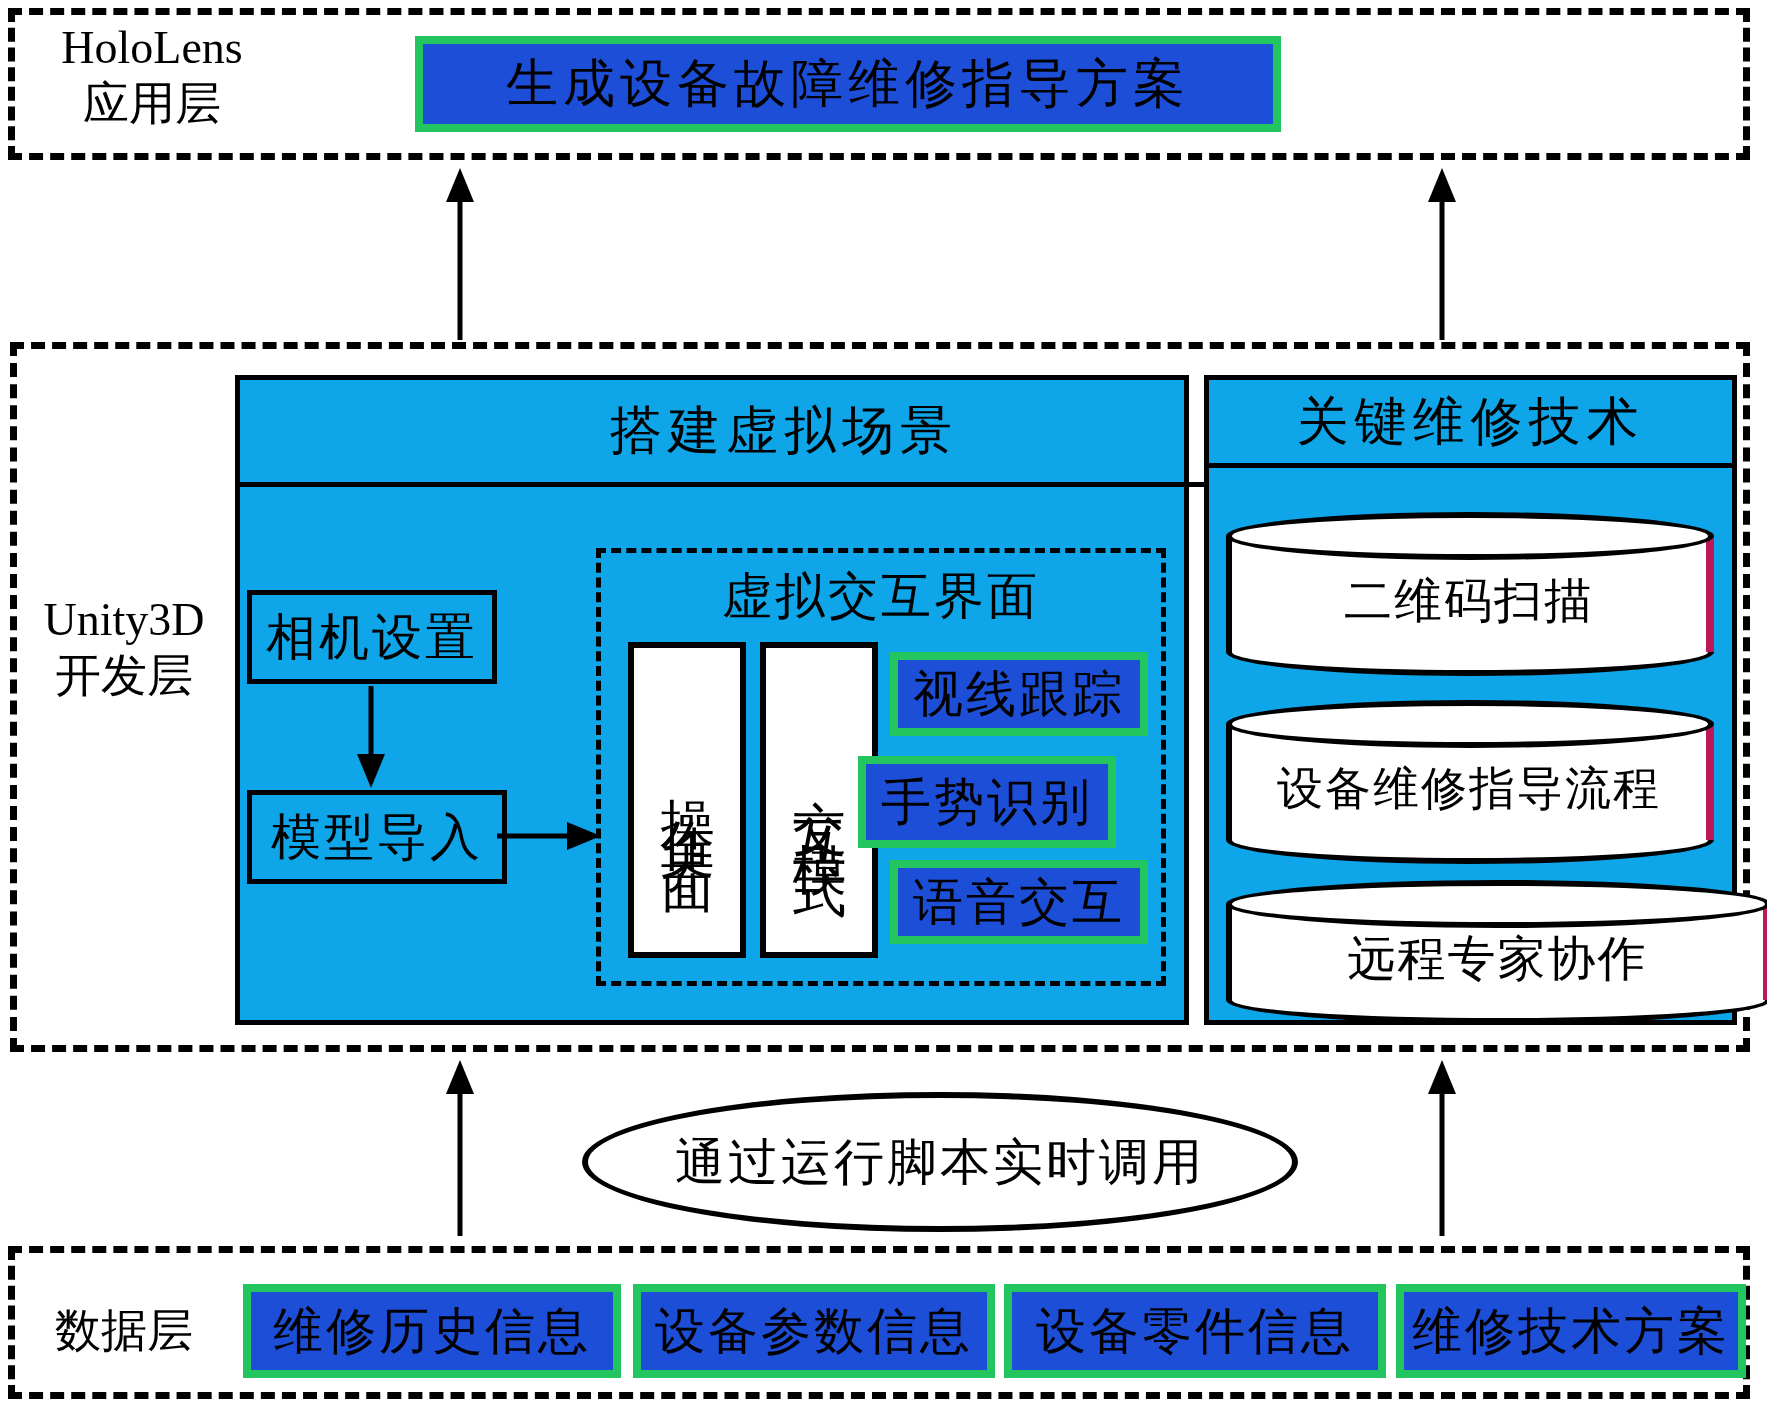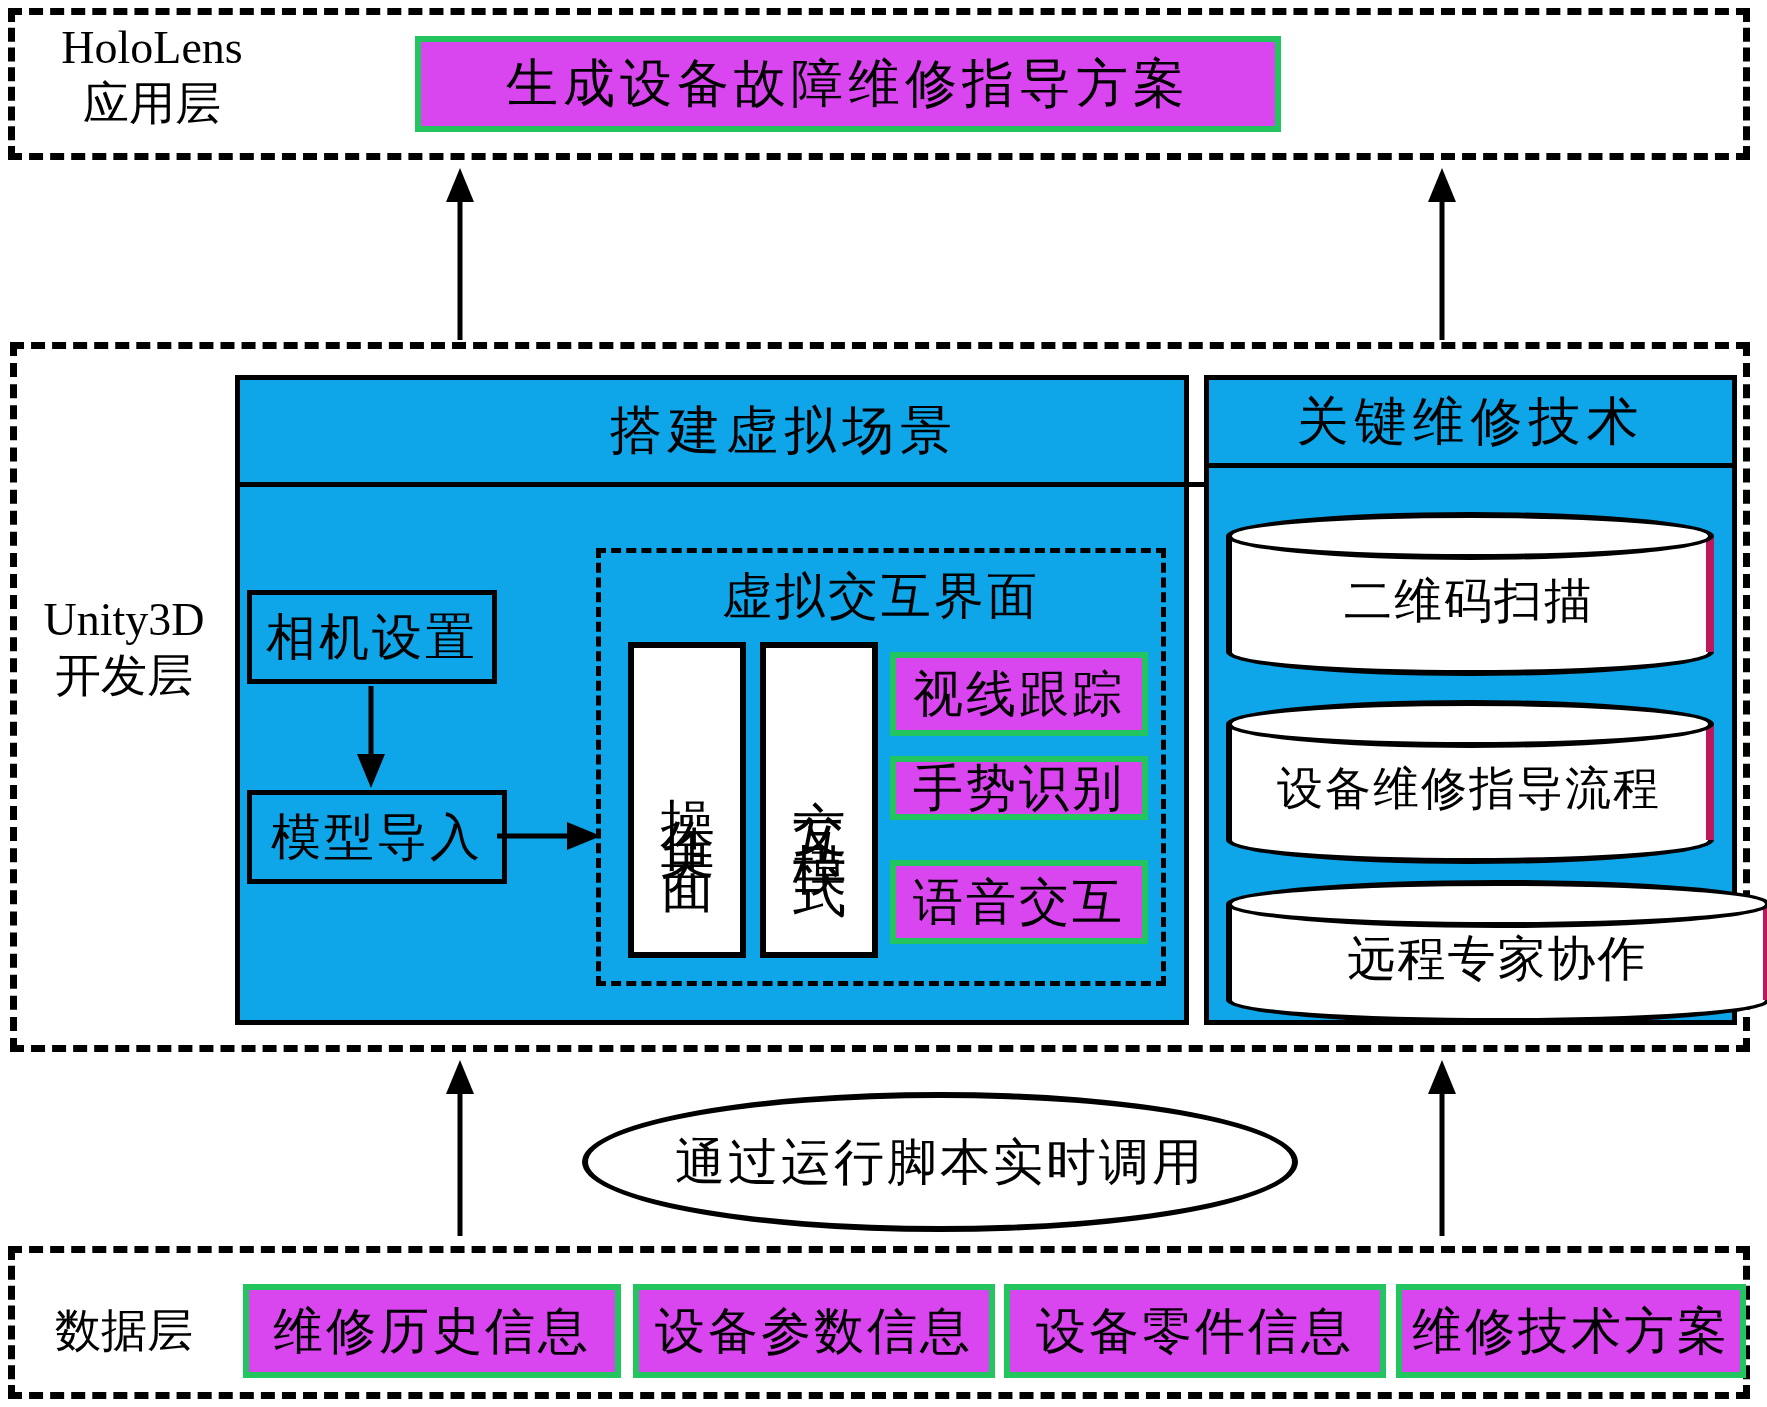--- a/index.html
+++ b/index.html
@@ -7,21 +7,21 @@
   body { font-family: "Liberation Serif", "DejaVu Serif", serif; color:#000; }
   #canvas { position:relative; width:1767px; height:1407px; background:#fff; overflow:hidden; }
 
   .abs { position:absolute; }
   .center { display:flex; align-items:center; justify-content:center; text-align:center; }
 
   
   .layer { border:7px dashed #000; background:#fff; }
 
   
-  .sbox  { border:6px solid #22c55e; background:#d946ef; }
+  .sbox  { border:8px solid #22c55e; background:#1d4ed8; }
   .sbox5 { border:5px solid #000; background:#0ea5e9; }
 
   .layer-label { text-align:center; font-size:46px; line-height:1.22; }
 
   
   .sec-header { border-bottom:5px solid #000; font-size:52px; letter-spacing:6px; }
 
   
   .ellipse { border:6px solid #000; border-radius:50%; background:#fff; }
 
@@ -110,21 +110,21 @@
   <div class="abs center t50" style="left:640px; top:556px; width:482px; height:80px;">虚拟交互界面</div>
 
   <div class="abs vbox" style="left:628px; top:642px; width:118px; height:316px;">
     <span>操作界面</span>
   </div>
   <div class="abs vbox" style="left:760px; top:642px; width:118px; height:316px;">
     <span>交互模式</span>
   </div>
 
   <div class="abs sbox center t50" style="left:890px; top:652px; width:258px; height:84px;">视线跟踪</div>
-  <div class="abs sbox center t50" style="left:890px; top:756px; width:258px; height:64px;font-family:Liberation Mono, monospace;">手势识别</div>
+  <div class="abs sbox center t50" style="left:858px; top:756px; width:258px; height:92px;font-family:Liberation Mono, monospace;">手势识别</div>
   <div class="abs sbox center t50" style="left:890px; top:860px; width:258px; height:84px;">语音交互</div>
 
   <div class="abs sbox5" style="left:1204px; top:375px; width:533px; height:650px;"></div>
   <div class="abs center sec-header" style="left:1209px; top:380px; width:523px; height:88px;">关键维修技术</div>
 
   <div class="cyl" style="left:1226px; top:512px; width:488px; height:164px;">
     <div class="cap-bot"></div>
     <div class="body">
         <div class="lbl t48">二维码扫描</div>
       </div>

